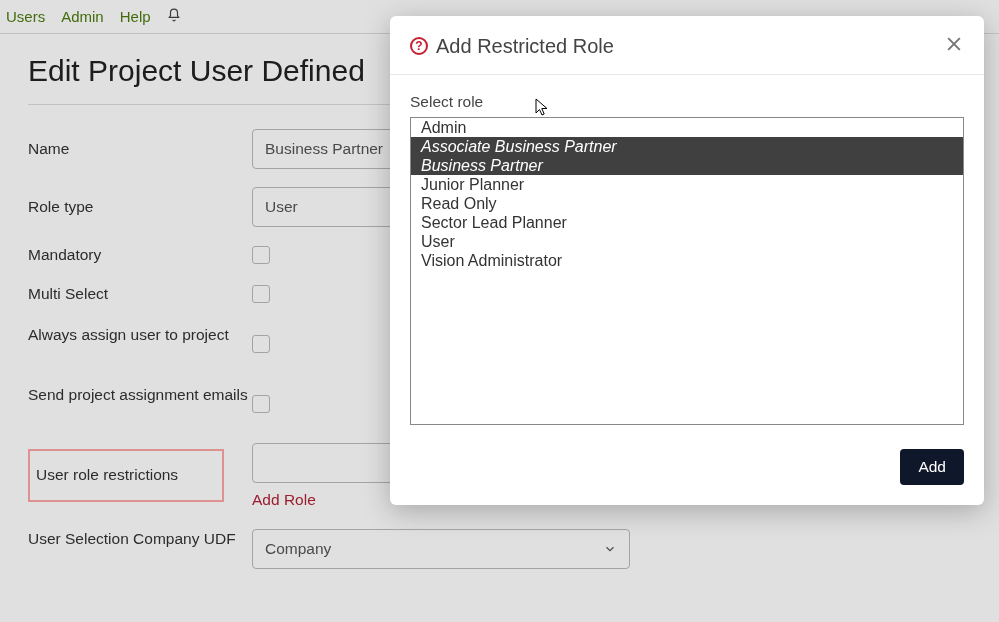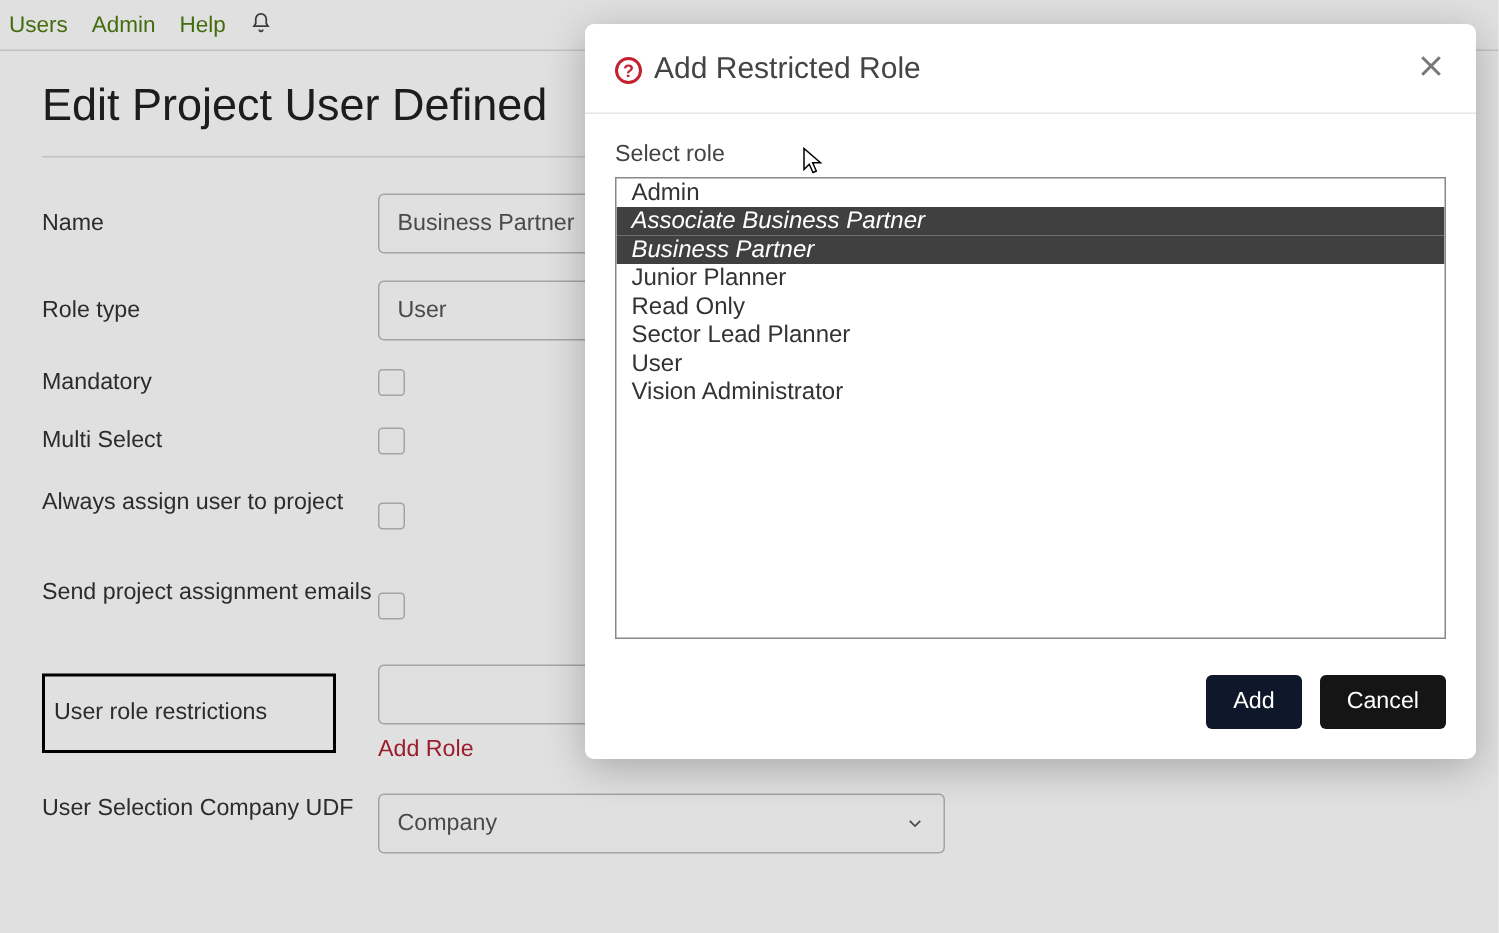--- a/index.html
+++ b/index.html
@@ -64,21 +64,21 @@
     justify-content: space-between;
   }
   .select-like svg { flex-shrink: 0; }
   .checkbox {
     width: 18px; height: 18px;
     border: 1px solid #bbb;
     border-radius: 3px;
     background: #fff;
   }
   .highlight-box {
-    border: 2px solid #000000;
+    border: 2px solid #fca5a5;
     padding: 14px 10px 14px 6px;
     width: 196px;
     display: inline-block;
   }
   .link-action {
     color: #b22235;
     font-size: 15.5px;
     margin-top: 8px;
   }
 
@@ -289,15 +289,14 @@
         <div class="option">User</div>
         <div class="option">Vision Administrator</div>
       </div>
 
     <svg class="cursor-arrow" style="left:145px; top:82px" width="16" height="20" viewBox="0 0 16 20">
       <path d="M1 1 L1 15 L4.5 11.5 L7 17 L9.2 16 L6.8 10.5 L12 10.5 Z" fill="#fff" stroke="#000" stroke-width="1"></path>
     </svg>
   </div>
   <div class="modal-footer">
     <button class="btn btn-primary">Add</button>
-    <button class="btn btn-dark">Cancel</button>
   </div>
 </div>
 
 </body></html>

